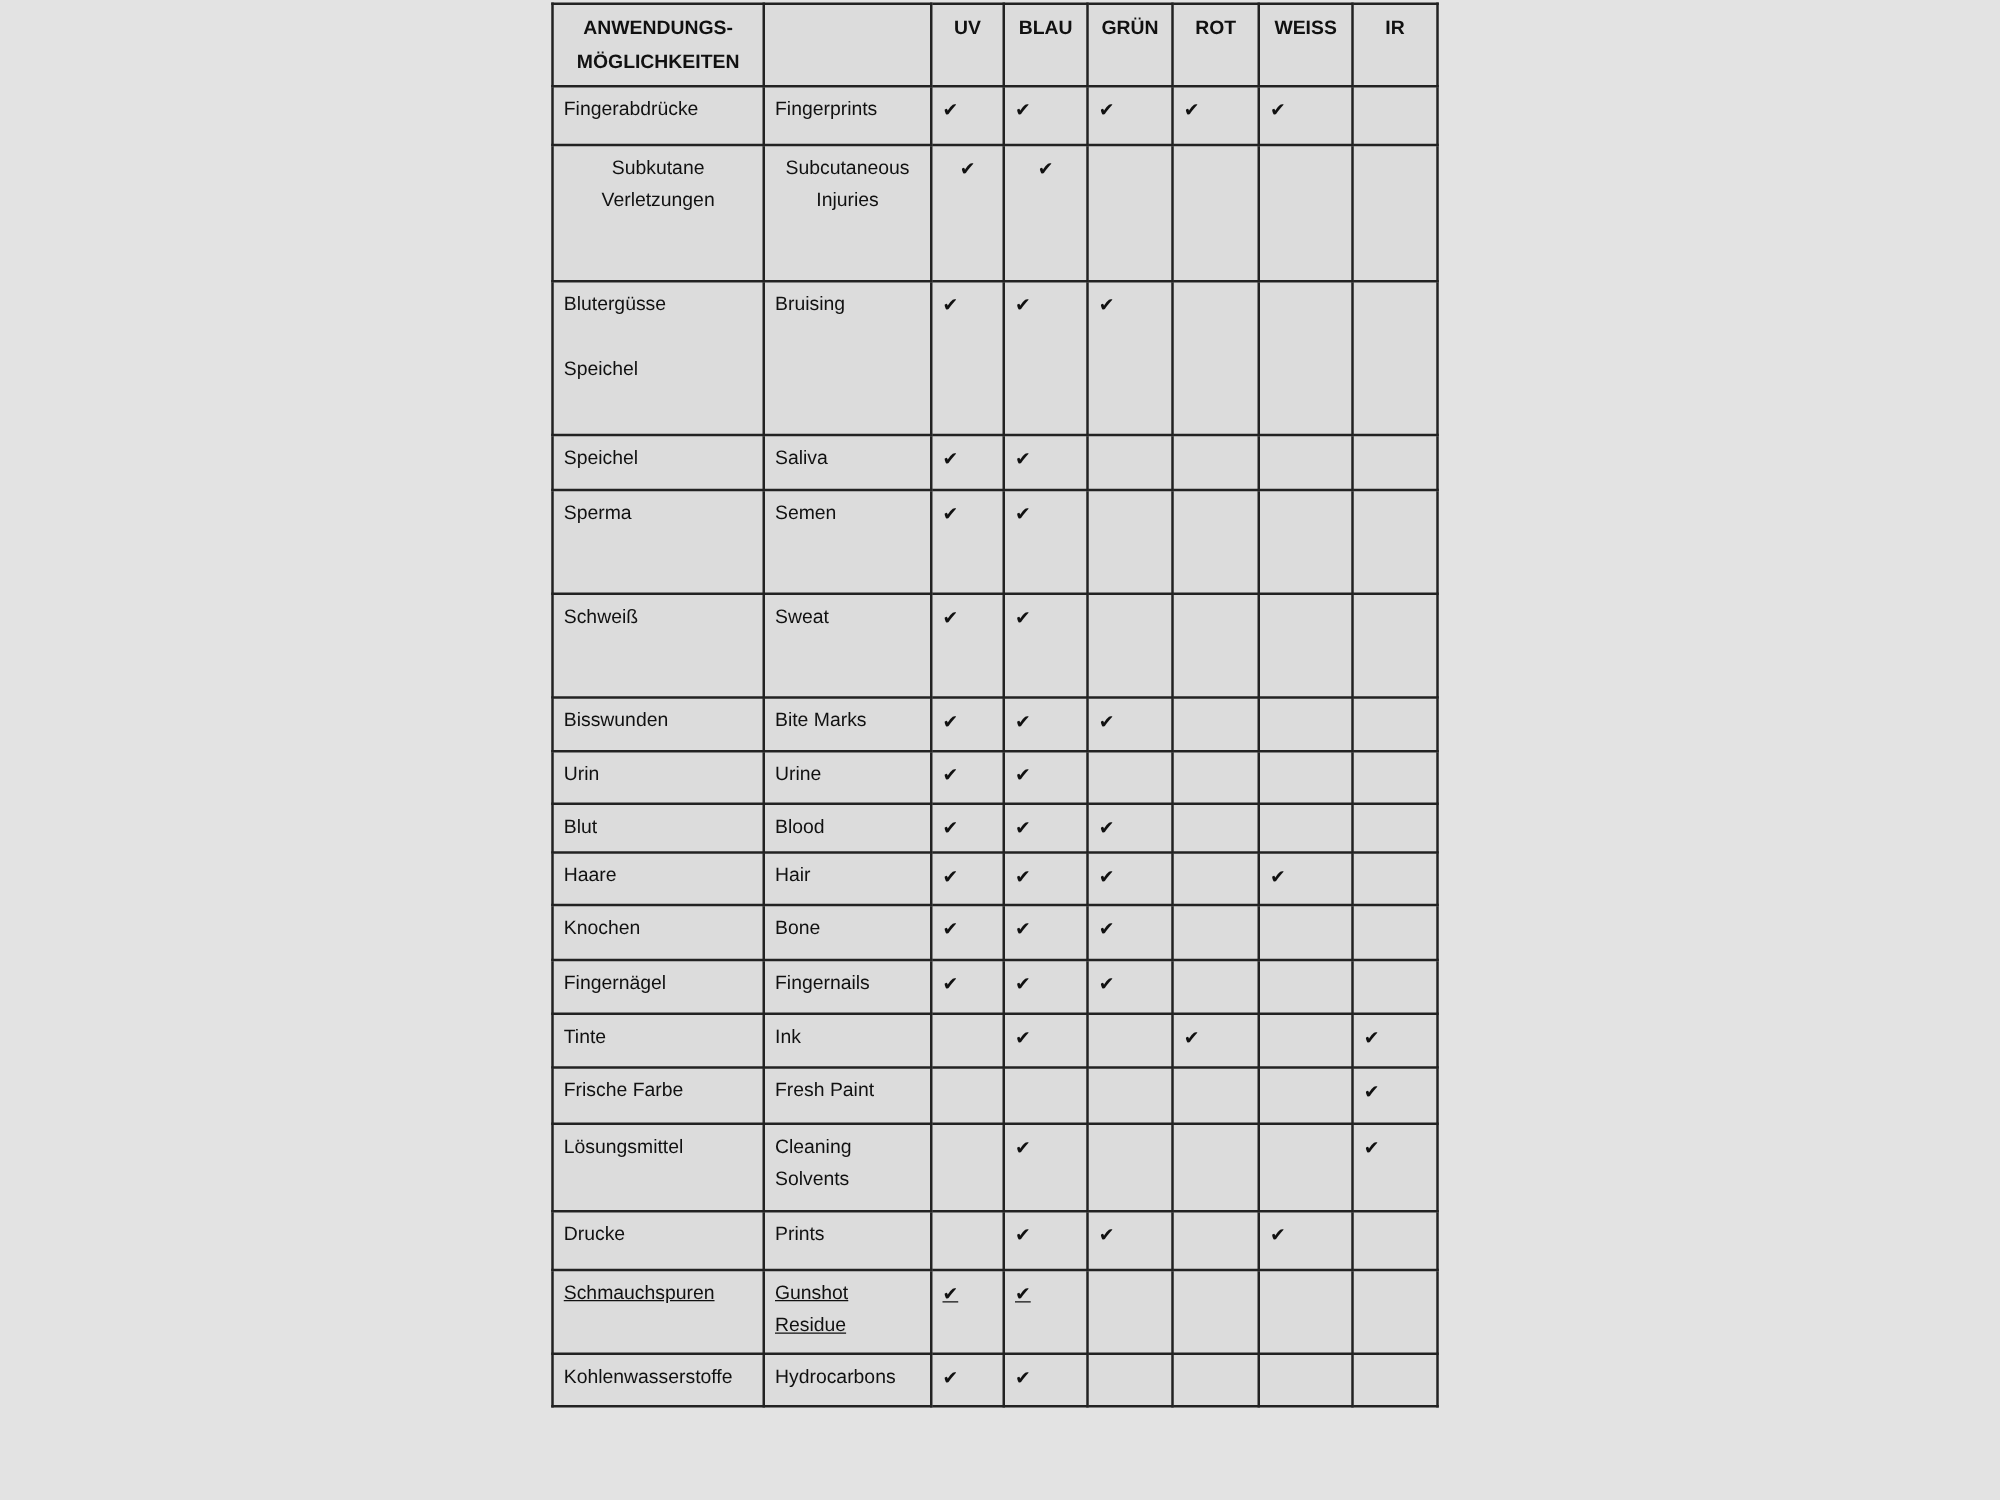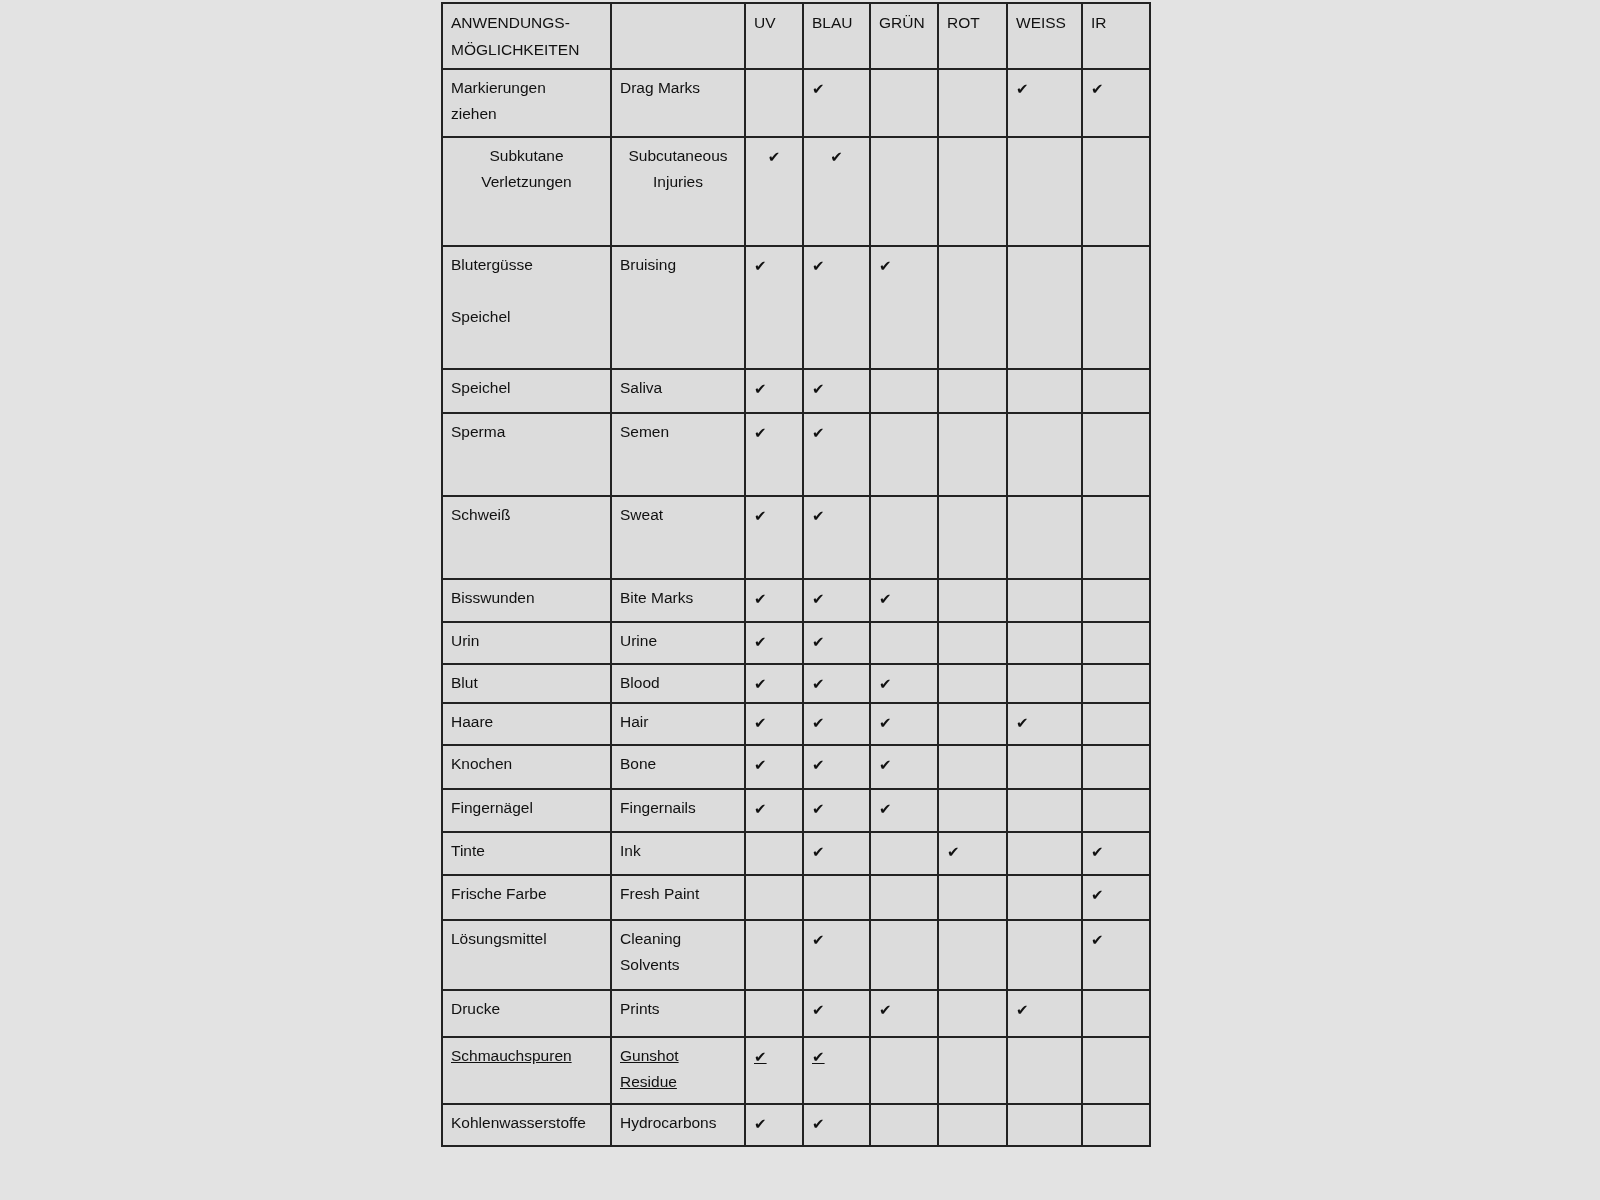--- a/index.html
+++ b/index.html
@@ -29,22 +29,22 @@
     background:var(--cell-bg);
     vertical-align:top;
     padding:5px 8px;
     font-size:15.5px;
     line-height:26px;
     white-space:pre-line;
     overflow:hidden;
   }
   .doc-table thead tr{height:66px;}
   .doc-table th{
-    font-weight:normal;
-    text-align:left;
+    font-weight:bold;
+    text-align:center;
     line-height:27px;
   }
   td.t-chk{
     font-weight:bold;
     font-size:15px;
     padding-top:6px;
   }
 </style>
 </head>
 <body>
@@ -67,30 +67,29 @@
       <th></th>
       <th>UV</th>
       <th>BLAU</th>
       <th>GRÜN</th>
       <th>ROT</th>
       <th>WEISS</th>
       <th>IR</th>
     </tr>
   </thead>
   <tbody>
-      <tr style="height: 68px;">
-        <td class="t-de">Markierungen
-ziehen</td>
-        <td class="t-en">Drag Marks</td>
-        <td class="t-chk"></td>
-        <td class="t-chk">✔</td>
-        <td class="t-chk"></td>
-        <td class="t-chk"></td>
-        <td class="t-chk">✔</td>
-        <td class="t-chk">✔</td>
+      <tr style="height: 47px;">
+        <td class="t-de">Fingerabdrücke</td>
+        <td class="t-en">Fingerprints</td>
+        <td class="t-chk">✔</td>
+        <td class="t-chk">✔</td>
+        <td class="t-chk">✔</td>
+        <td class="t-chk">✔</td>
+        <td class="t-chk">✔</td>
+        <td class="t-chk"></td>
       </tr>
       <tr style="height: 109px; text-align: center;">
         <td class="t-de">Subkutane
 Verletzungen</td>
         <td class="t-en">Subcutaneous
 Injuries</td>
         <td class="t-chk">✔</td>
         <td class="t-chk">✔</td>
         <td class="t-chk"></td>
         <td class="t-chk"></td>

